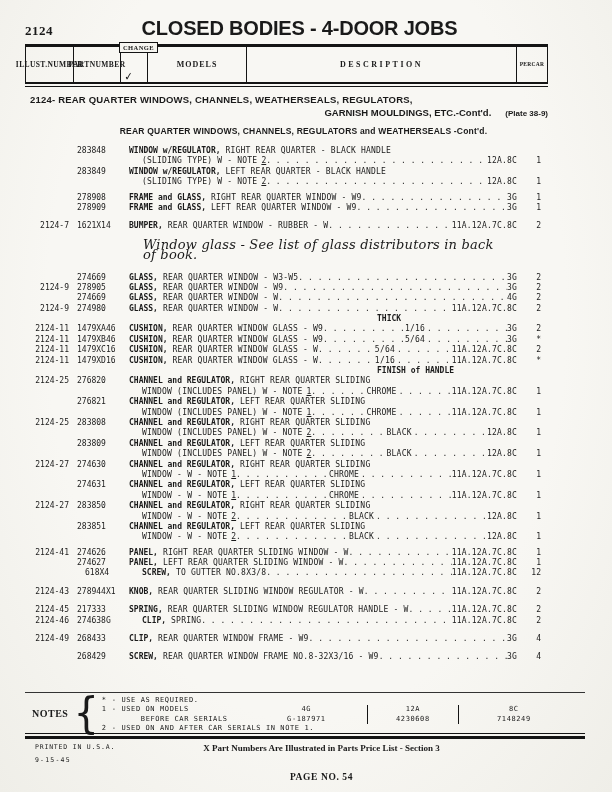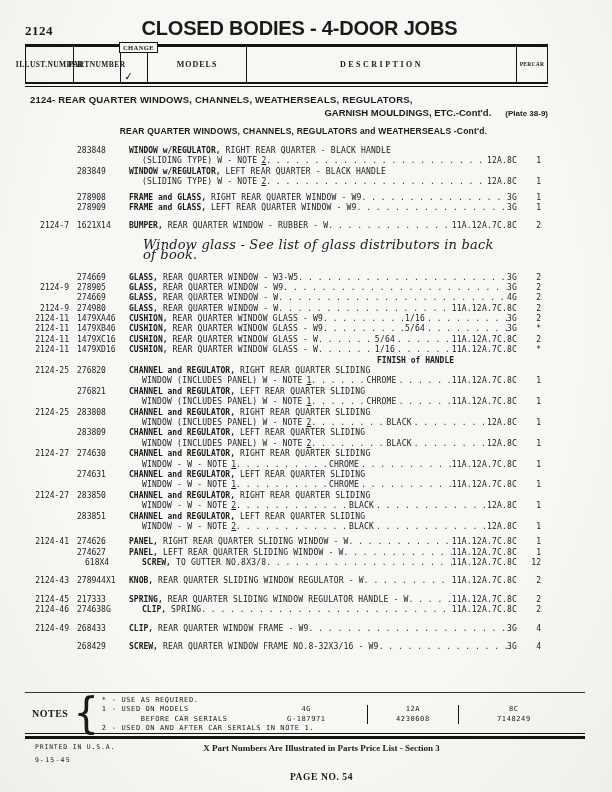--- a/index.html
+++ b/index.html
@@ -262,20 +262,21 @@
         <span class="c-il">2124-9</span>
         <span class="c-pn">274980</span>
         <div class="c-d">
           <span class="lead">GLASS,</span>
           <span class="txt">REAR QUARTER WINDOW - W</span>
           <span class="ld"></span>
           <span class="m">11A.12A.7C.8C</span>
         </div>
         <span class="c-p">2</span>
       </div>
+      <div class="row hdr">THICK</div>
       <div class="row">
         <span class="c-il">2124-11</span>
         <span class="c-pn">1479XA46</span>
         <div class="c-d">
           <span class="lead">CUSHION,</span>
           <span class="txt">REAR QUARTER WINDOW GLASS - W9</span>
           <span class="ld"></span>
           <span class="mid">1/16</span>
           <span class="ld"></span>
           <span class="m">3G</span>

